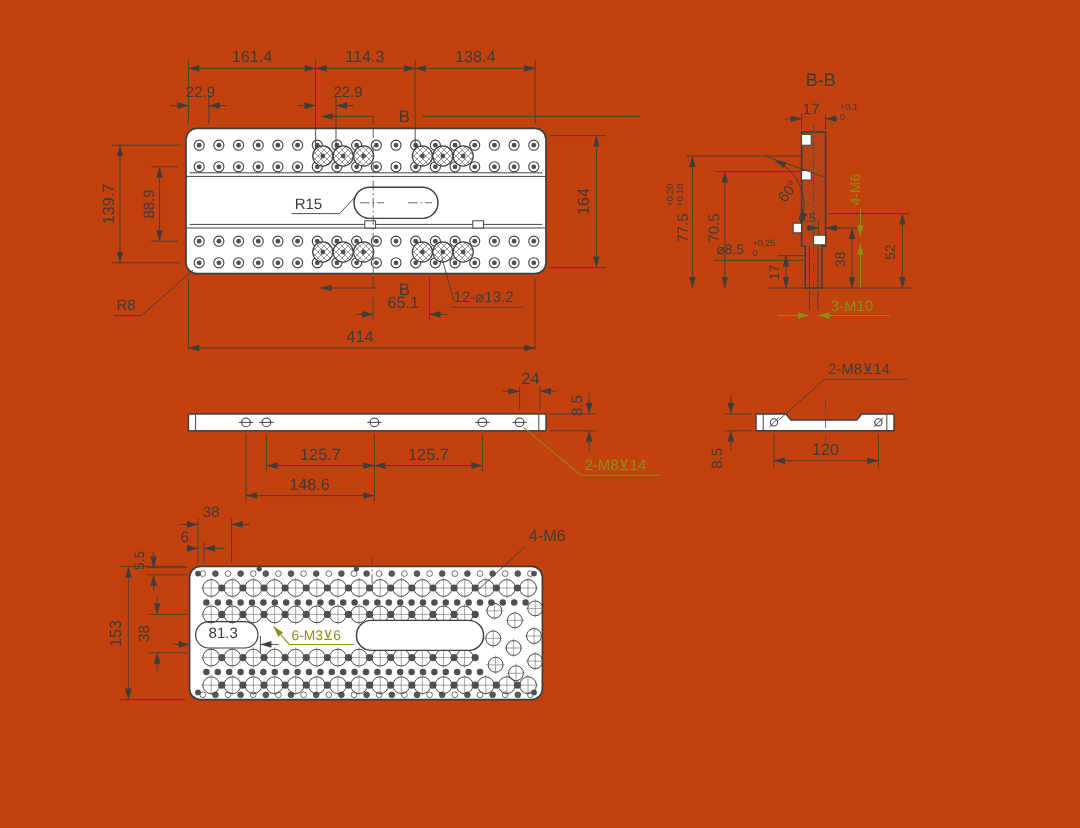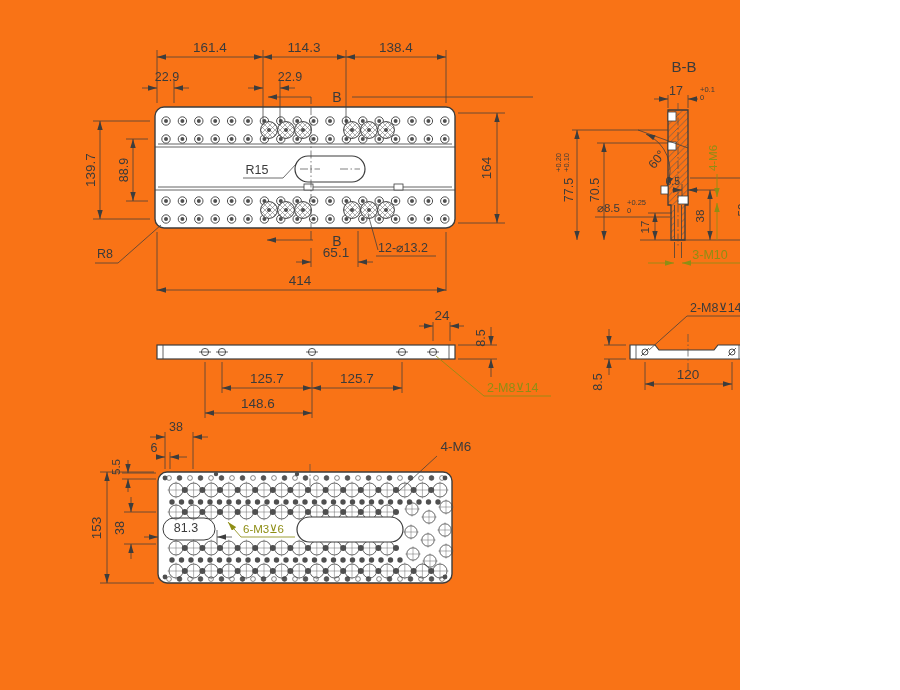--- a/index.html
+++ b/index.html
@@ -1,16 +1,16 @@
 <!DOCTYPE html>
 <html><head>
 <meta charset="utf-8">
 <style>
   html,body{margin:0;padding:0;background:#ffffff;}
-  .canvas{width:740px;height:690px;background:#f97316;position:relative;overflow:hidden;}
+  .canvas{width:900px;height:690px;background:#c2410c;position:relative;overflow:hidden;}
   svg{display:block;}
   text{fill:#3b3b3b;font-family:"Liberation Sans",sans-serif;}
   .outline{fill:#fff;stroke:#3d3d3d;stroke-width:1.4;}
   .outline2{fill:#fff;stroke:#3d3d3d;stroke-width:1.2;}
   .thin{stroke:#3d3d3d;stroke-width:0.8;fill:none;}
   .dim{stroke:#3d3d3d;stroke-width:0.75;fill:none;}
   .dimO{stroke:#8e8e15;stroke-width:0.85;fill:none;}
   .cl{stroke:#4a4a4a;stroke-width:0.7;stroke-dasharray:8 2.5 1.5 2.5;fill:none;}
   .hole{fill:#fff;stroke:#3d3d3d;stroke-width:0.9;}
   .holec{fill:#4f4f4f;}

